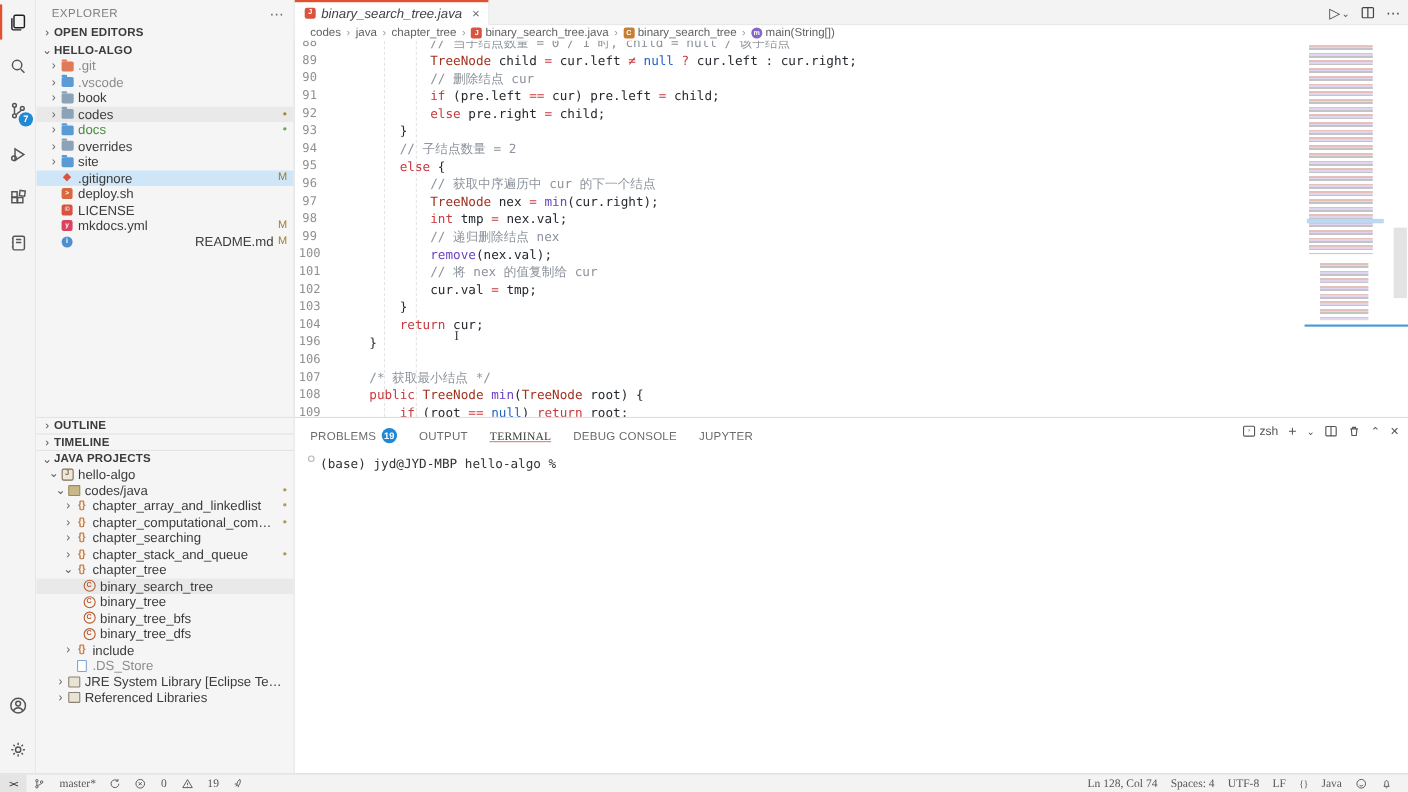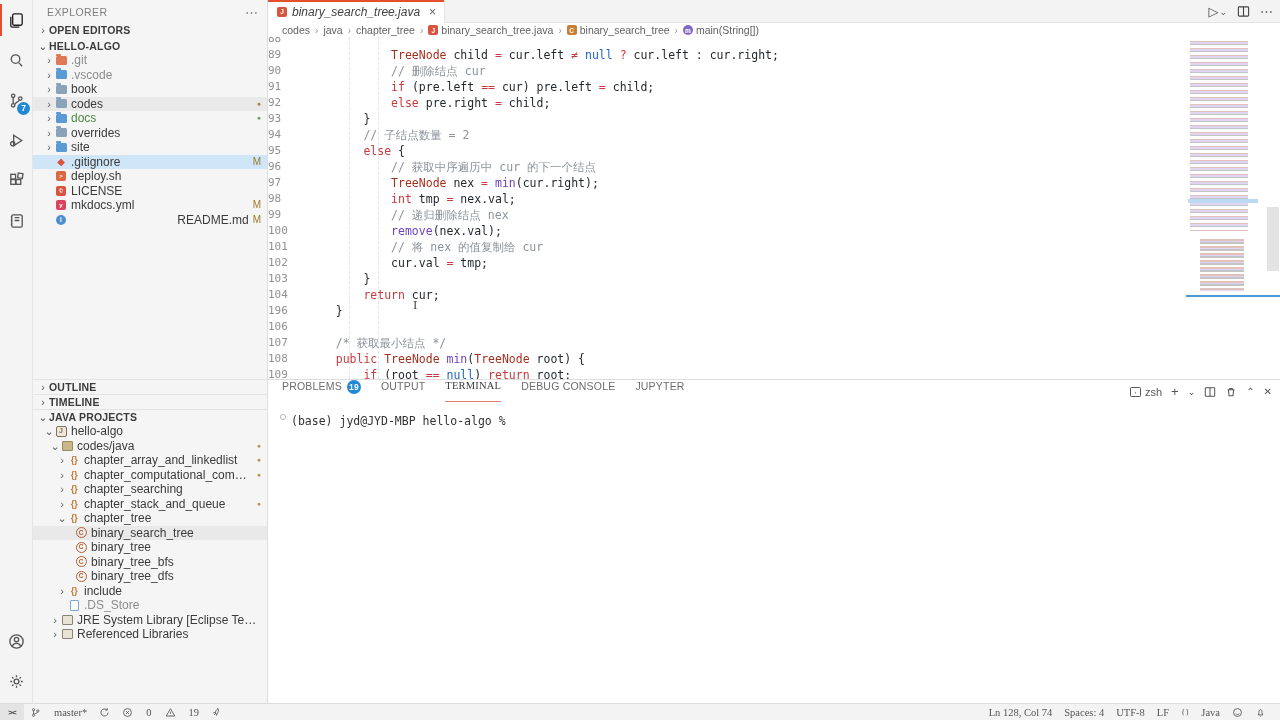--- a/index.html
+++ b/index.html
@@ -57,39 +57,39 @@
   .ea-more { font-size:13px; letter-spacing:1px; cursor:pointer; }
 
   .breadcrumbs { position:absolute; top:23px; left:0; right:0; height:14px; display:flex; align-items:center; padding-left:14px; font-size:10.5px; color:#616161; background:#fff; white-space:nowrap; }
   .bc-sep { margin:0 5px; color:#9a9a9a; font-size:10px; }
   .bc-item { display:flex; align-items:center; gap:3px; cursor:pointer; }
   .bc-ic { width:10px; height:10px; border-radius:2px; display:inline-flex; align-items:center; justify-content:center; font-size:6.5px; font-weight:bold; color:#fff; }
 
   .editor { position:absolute; top:37px; left:0; right:0; bottom:324px; overflow:hidden; font-family:"DejaVu Sans Mono", monospace; font-size:11.5px; }
   .codewrap { position:absolute; top:-6px; left:0; right:96px; }
   .cline { display:flex; height:16px; line-height:16px; white-space:pre; }
-  .lnum { flex:0 0 40px; text-align:left; padding-right:13px; color:#909090; font-size:11px; }
+  .lnum { flex:0 0 40px; text-align:center; padding-right:13px; color:#909090; font-size:11px; }
   .ctext { color:#24292f; }
   .tk-c { color:#8c939b; } .tk-k { color:#c9393f; } .tk-t { color:#a3311f; }
   .tk-f { color:#6f42c1; } .tk-n { color:#1f62c5; } .tk-o { color:#c9393f; } .tk-d { color:#24292f; }
   .iguide { position:absolute; top:0; bottom:0; width:0; border-left:1px dashed #e4e4e4; }
   .mousebeam { position:absolute; left:145px; top:262px; color:#3c3c3c; font-family:"DejaVu Serif", serif; font-size:11px; pointer-events:none; }
 
   .minimap { position:absolute; top:2px; right:14px; width:80px; bottom:0; }
   .mm-block { position:absolute; left:4px; opacity:.55; background:
     repeating-linear-gradient(180deg, rgba(163,49,31,.55) 0 1.5px, rgba(111,66,193,.4) 1.5px 3px, rgba(36,41,47,.5) 3px 4.5px, transparent 4.5px 7px); }
   .mm-sel { position:absolute; height:4px; background:#bcd8f2; }
   .mm-curline { position:absolute; height:2px; right:-14px; background:#4f9ad6; }
   .vscroll { position:absolute; top:0; right:0; width:14px; bottom:0; }
   .vthumb { position:absolute; left:1px; right:1px; background:rgba(100,100,100,.18); }
 
   
   .panel { position:absolute; left:0; right:0; top:379px; bottom:0; background:#fff; border-top:1px solid #ddd; }
   .panel-head { position:absolute; top:0; left:0; right:0; height:23px; display:flex; align-items:center; padding-left:14px; }
-  .ptab { position:relative; height:23px; display:flex; align-items:flex-start; gap:5px; margin-right:20px; font-size:10.5px; color:#6c6c6c; letter-spacing:.2px; cursor:pointer; }
+  .ptab { position:relative; height:23px; display:flex; align-items:flex-end; gap:5px; margin-right:20px; font-size:10.5px; color:#6c6c6c; letter-spacing:.2px; cursor:pointer; }
   .ptab.active { color:#3b3b3b;font-family:Liberation Serif, serif; }
   .ptab.active::after { content:""; position:absolute; left:0; right:0; bottom:1px; height:1.5px; background:#dd8273; }
   .pbadge { min-width:14px; height:14px; border-radius:8px; background:#2188d6; color:#fff; font-size:8.5px; line-height:14px; text-align:center; font-weight:bold; padding:0 2px; }
   .panel-actions { position:absolute; right:8px; top:0; height:23px; display:flex; align-items:center; gap:9px; color:#555; font-size:11px; }
   .pa-shell { display:flex; align-items:center; gap:4px; cursor:pointer; }
   .term-ic { width:11px; height:10px; border:1px solid #555; border-radius:1.5px; font-size:6px; line-height:8px; text-align:center; color:#555; }
   .pa-ic { cursor:pointer; display:flex; align-items:center; }
   .pa-ic svg { width:12px; height:12px; stroke:#555; fill:none; stroke-width:1.2; }
   .term-body { position:absolute; top:23px; left:0; right:0; bottom:0; font-family:"DejaVu Sans Mono", monospace; font-size:11.5px; color:#333; padding:11px 0 0 12px; }
   .term-line { display:flex; align-items:flex-start; }
@@ -433,21 +433,21 @@
         <span class="bc-item">
           <span class="bc-ic" style="background: rgb(133, 103, 197); border-radius: 50%;">m</span>
           <span>main(String[])</span>
         </span>
       </div>
 
     <div class="editor">
       <div class="iguide" style="left:81px"></div>
       <div class="iguide" style="left:110px"></div>
       <div class="codewrap" id="codewrap">
-          <div class="cline"><span class="lnum">88</span></div>
+          <div class="cline"><span class="lnum">88</span><span class="ctext">            <span class="tk-c">// 当子结点数量 = 0 / 1 时, child = null / 该子结点</span></span></div>
           <div class="cline"><span class="lnum">89</span><span class="ctext">            <span class="tk-t">TreeNode</span><span class="tk-d"> child </span><span class="tk-o">=</span><span class="tk-d"> cur.left </span><span class="tk-o">≠</span><span class="tk-d"> </span><span class="tk-n">null</span><span class="tk-d"> </span><span class="tk-o">?</span><span class="tk-d"> cur.left : cur.right;</span></span></div>
           <div class="cline"><span class="lnum">90</span><span class="ctext">            <span class="tk-c">// 删除结点 cur</span></span></div>
           <div class="cline"><span class="lnum">91</span><span class="ctext">            <span class="tk-k">if</span><span class="tk-d"> (pre.left </span><span class="tk-o">==</span><span class="tk-d"> cur) pre.left </span><span class="tk-o">=</span><span class="tk-d"> child;</span></span></div>
           <div class="cline"><span class="lnum">92</span><span class="ctext">            <span class="tk-k">else</span><span class="tk-d"> pre.right </span><span class="tk-o">=</span><span class="tk-d"> child;</span></span></div>
           <div class="cline"><span class="lnum">93</span><span class="ctext">        <span class="tk-d">}</span></span></div>
           <div class="cline"><span class="lnum">94</span><span class="ctext">        <span class="tk-c">// 子结点数量 = 2</span></span></div>
           <div class="cline"><span class="lnum">95</span><span class="ctext">        <span class="tk-k">else</span><span class="tk-d"> {</span></span></div>
           <div class="cline"><span class="lnum">96</span><span class="ctext">            <span class="tk-c">// 获取中序遍历中 cur 的下一个结点</span></span></div>
           <div class="cline"><span class="lnum">97</span><span class="ctext">            <span class="tk-t">TreeNode</span><span class="tk-d"> nex </span><span class="tk-o">=</span><span class="tk-d"> </span><span class="tk-f">min</span><span class="tk-d">(cur.right);</span></span></div>
           <div class="cline"><span class="lnum">98</span><span class="ctext">            <span class="tk-k">int</span><span class="tk-d"> tmp </span><span class="tk-o">=</span><span class="tk-d"> nex.val;</span></span></div>

